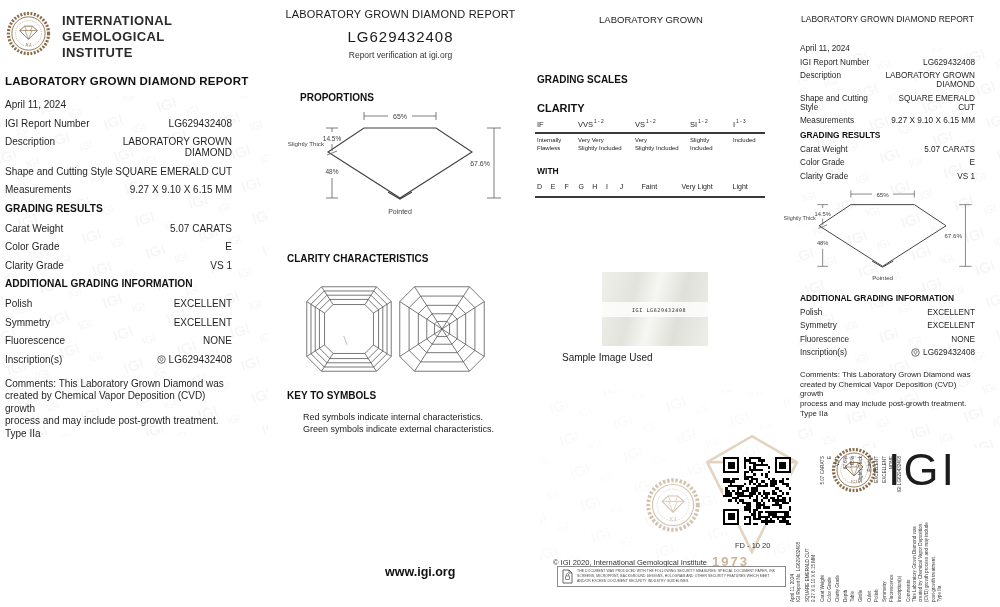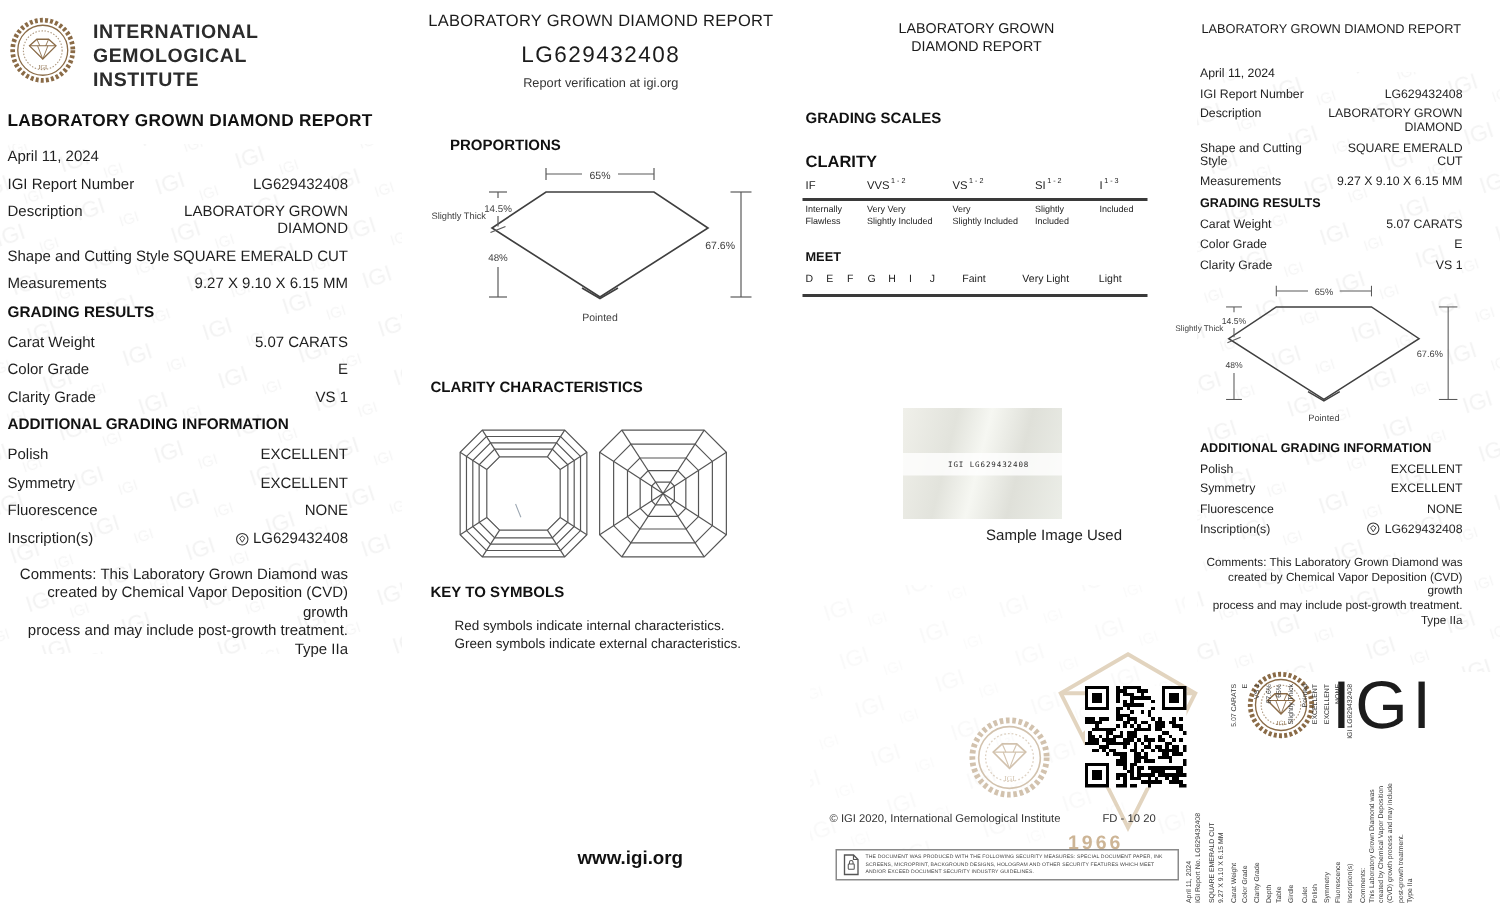--- a/index.html
+++ b/index.html
@@ -21,21 +21,21 @@
   .panel-left{left:5px;top:8px;width:250px;}
   .brand-row{display:flex;align-items:flex-start;}
   .brand-seal{width:47px;height:47px;color:#8a6b47;margin:2px 10px 0 0;flex:0 0 auto;}
   .brand-name{font-size:13px;font-weight:bold;line-height:16px;letter-spacing:.4px;color:#2b2b2b;padding-top:5px;}
   .electronic-copy{margin:8px 0 0 19px;color:#f01818;font-weight:bold;font-size:13.5px;letter-spacing:.6px;}
   .panel-title{margin-top:14px;font-weight:bold;font-size:11.5px;letter-spacing:.2px;color:#111;}
   .fields{margin-top:12px;width:227px;font-size:10px;color:#1f1f1f;}
   .row{display:flex;justify-content:space-between;align-items:flex-start;margin-bottom:7.5px;}
   .val{text-align:right;}
   .sec-h{font-weight:bold;font-size:10.2px;color:#111;margin:3px 0 9px 0;}
-  .comments{margin-top:13px;line-height:1.25;text-align:right;}
+  .comments{margin-top:13px;line-height:1.25;}
   .insc{display:flex;align-items:center;gap:3px;}
   .insc-ic{width:9px;height:9px;color:#333;}
 
   
   .panel-center{left:283px;top:8px;width:235px;}
   .c-title{text-align:center;font-size:11px;color:#1b1b1b;letter-spacing:.2px;}
   .c-number{text-align:center;font-size:15px;margin-top:8px;letter-spacing:1px;color:#1b1b1b;}
   .c-verify{text-align:center;font-size:8.5px;margin-top:5px;color:#333;}
   .c-sec{font-weight:bold;font-size:10px;color:#111;}
   .key-lines{font-size:9px;line-height:1.3;color:#222;margin:6px 0 0 16px;}
@@ -59,22 +59,22 @@
   .col-faint{margin-left:8px;width:30px;}
   .col-vlight{margin-left:10px;width:38px;}
   .col-light{margin-left:13px;}
 
   .sample-img{position:absolute;left:67px;top:264px;width:106px;height:74px;
       background:linear-gradient(104deg,#f0f0ea 0%,#e2e3dc 30%,#f6f7f2 48%,#dfe0d9 70%,#eceee8 100%);
       overflow:hidden;}
   .sample-band{position:absolute;left:0;top:30px;width:106px;height:15px;background:rgba(255,255,255,.8);
       display:flex;align-items:center;}
   .sample-insc{font-size:5px;letter-spacing:.6px;color:#2a2a2a;margin-left:30px;font-family:"DejaVu Sans Mono",monospace;}
-  .sample-cap{position:absolute;left:27px;top:344px;width:186px;text-align:right;font-size:10px;color:#222;}
-  .gs-copy{position:absolute;left:18px;top:533px;font-size:7.5px;color:#333;}
+  .sample-cap{position:absolute;left:27px;top:344px;width:186px;text-align:left;font-size:10px;color:#222;}
+  .gs-copy{position:absolute;left:18px;top:550px;font-size:7.5px;color:#333;}
   .gs-form{position:absolute;left:200px;top:533px;font-size:7.5px;color:#333;white-space:nowrap;}
 
   
   .panel-right{left:800px;top:14px;width:175px;font-size:8.2px;color:#1f1f1f;}
   .r-title{text-align:center;font-size:8.5px;color:#1b1b1b;margin-bottom:20px;}
   .panel-right .row{margin-bottom:4.5px;}
   .panel-right .sec-h{font-size:8.4px;margin:1px 0 5px 0;}
   .panel-right .comments{font-size:7.8px;line-height:1.25;}
   .r-prop{margin:6px 0 2px -6px;}
 
@@ -139,21 +139,21 @@
     </svg>
   <svg class="abs wm-diamond" style="left:693px;top:428px" width="118" height="132" viewBox="0 0 100 110">
     <g fill="none" stroke="#ddcdb4" stroke-width="2.2">
       <polygon points="50,6 88,28 76,52 50,104 24,52 12,28"></polygon>
       <line x1="12" y1="28" x2="88" y2="28"></line>
       <line x1="24" y1="52" x2="76" y2="52"></line>
       <line x1="50" y1="28" x2="24" y2="52"></line>
       <line x1="50" y1="28" x2="76" y2="52"></line>
     </g>
   </svg>
-  <div class="wm-year">1966</div>
+  <div class="wm-year">1973</div>
 
   <div class="abs panel-left">
     <div class="brand-row">
       <svg class="brand-seal" viewBox="0 0 48 48">
           <use href="#sealG"></use>
         </svg>
       <div class="brand-name">
         <div>INTERNATIONAL</div>
         <div>GEMOLOGICAL</div>
         <div>INSTITUTE</div>
@@ -304,21 +304,20 @@
     <div class="c-sec abs" style="left:4px;top:382px">KEY TO SYMBOLS</div>
     <div class="key-lines abs" style="left:4px;top:398px">
       <div>Red symbols indicate internal characteristics.</div>
       <div>Green symbols indicate external characteristics.</div>
     </div>
   </div>
 
   <div class="abs panel-scales" style="height:560px">
     <div class="gs-title">
       <div>LABORATORY GROWN</div>
-      <div>DIAMOND REPORT</div>
     </div>
     <div class="gs-h">GRADING SCALES</div>
     <div class="gs-clar">CLARITY</div>
 
     <div class="cg-grades">
       <div class="cg-c0"><span class="g">IF</span><sup></sup></div>
       <div class="cg-c1"><span class="g">VVS</span><sup>1 - 2</sup></div>
       <div class="cg-c2"><span class="g">VS</span><sup>1 - 2</sup></div>
       <div class="cg-c3"><span class="g">SI</span><sup>1 - 2</sup></div>
       <div class="cg-c4"><span class="g">I</span><sup>1 - 3</sup></div>
@@ -329,21 +328,21 @@
 Flawless</div>
       <div class="cg-c1 pre">Very Very
 Slightly Included</div>
       <div class="cg-c2 pre">Very
 Slightly Included</div>
       <div class="cg-c3 pre">Slightly
 Included</div>
       <div class="cg-c4 pre">Included</div>
     </div>
 
-    <div class="gs-color">MEET</div>
+    <div class="gs-color">WITH</div>
     <div class="col-row">
       <span class="cl">D</span>
       <span class="cl">E</span>
       <span class="cl">F</span>
       <span class="cl">G</span>
       <span class="cl">H</span>
       <span class="cl">I</span>
       <span class="cl">J</span>
       <span class="col-faint">Faint</span>
       <span class="col-vlight">Very Light</span>

